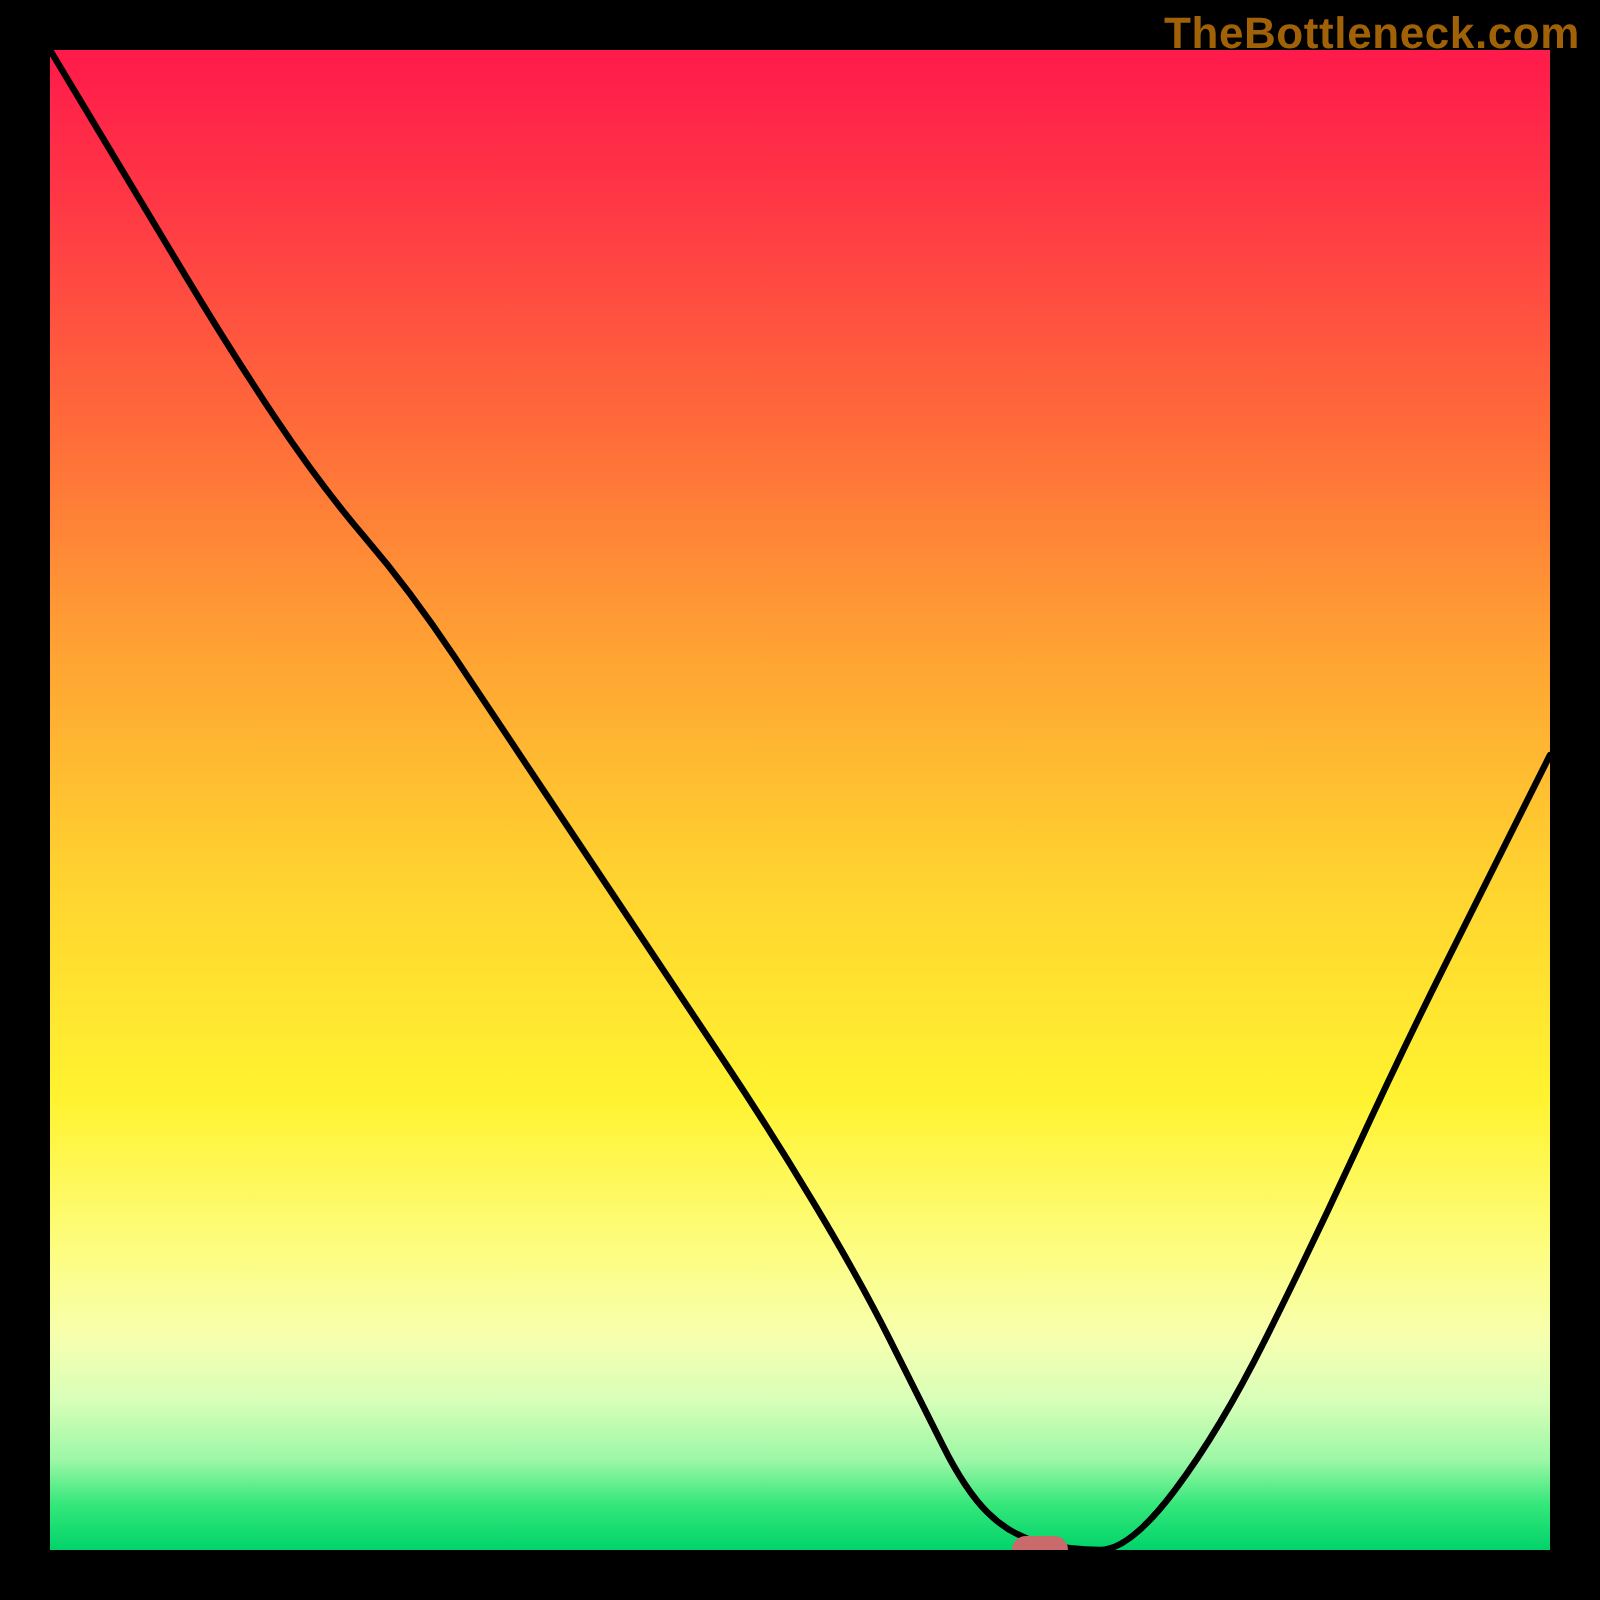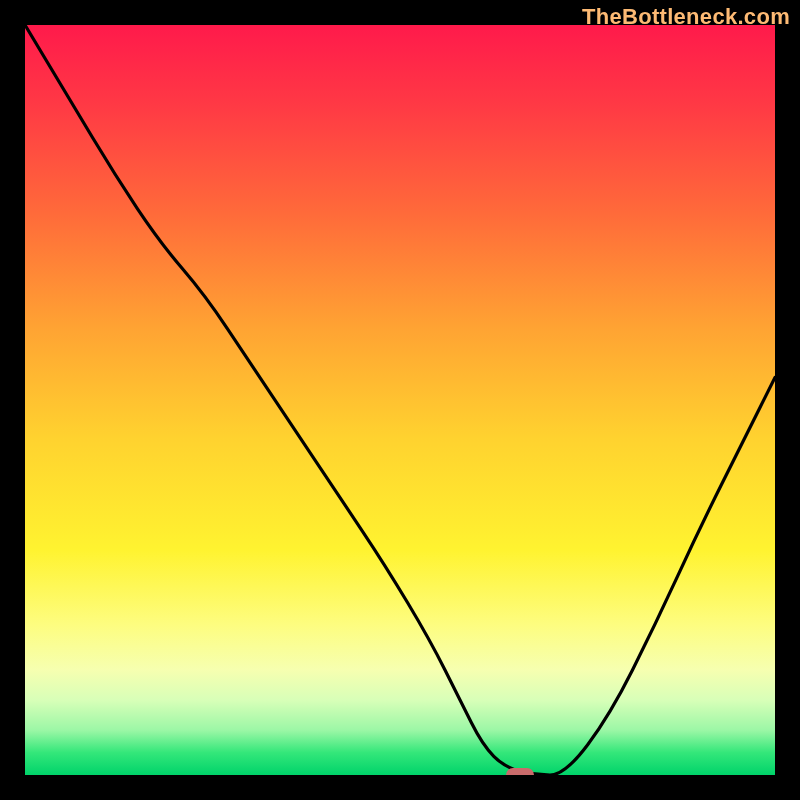--- a/index.html
+++ b/index.html
@@ -14,21 +14,21 @@
   .frame {
     position: relative;
     width: 800px;
     height: 800px;
     background: #000;
   }
   .watermark {
     position: absolute;
     top: 4px;
     right: 10px;
-    color: #fdba74;
+    color: #a16207;
     font-size: 22px;
     font-weight: 600;
     letter-spacing: 0.3px;
     z-index: 5;
   }
   .plot-area {
     position: absolute;
     left: 25px;
     top: 25px;
     width: 750px;

